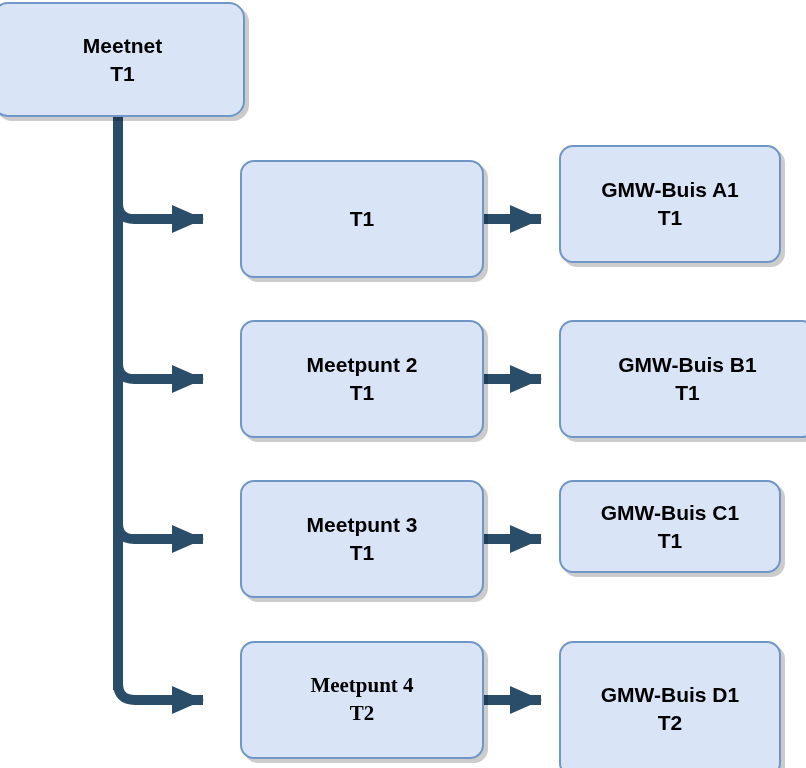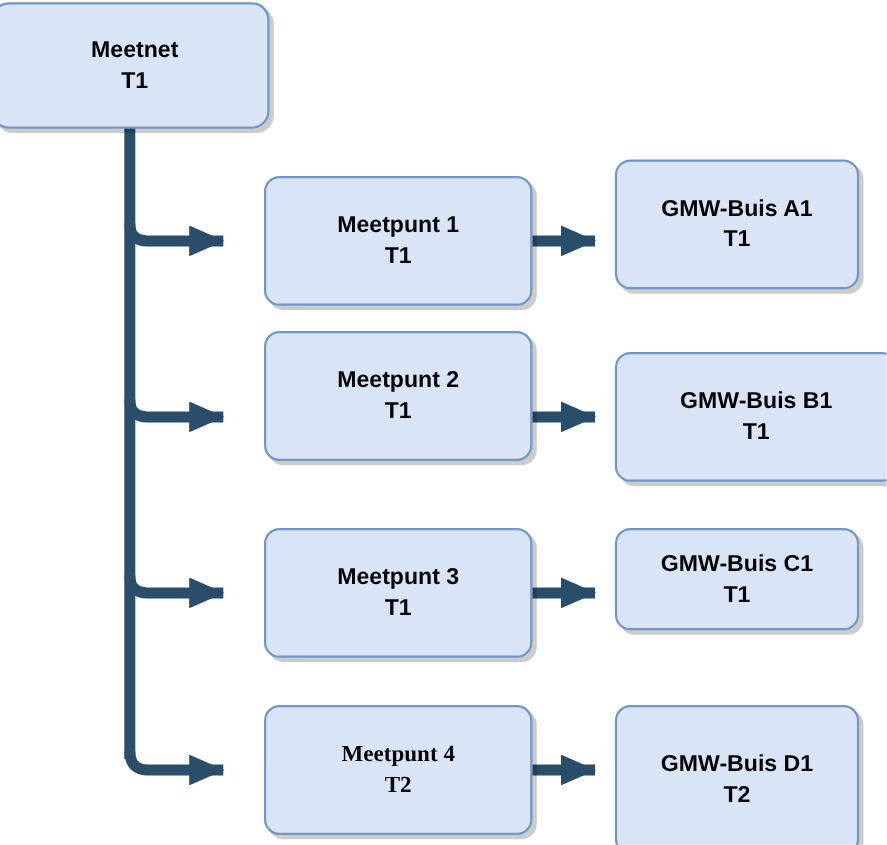--- a/index.html
+++ b/index.html
@@ -93,29 +93,28 @@
     <path d="M484,539 L541,539" stroke="#2a4d69" stroke-width="10" fill="none" marker-end="url(#arrowhead)"></path>
     <path d="M484,700 L541,700" stroke="#2a4d69" stroke-width="10" fill="none" marker-end="url(#arrowhead)"></path>
   </svg>
 
   <div class="node" id="node-meetnet">
     <span class="label-main">Meetnet</span>
     <span class="label-sub">T1</span>
   </div>
 
   <div class="node" style="left:240px; top:160px; width:244px; height:118px;">
-    <span class="label-main">Meetpunt 1</span>
     <span class="label-sub">T1</span>
   </div>
   <div class="node" style="left:559px; top:145px; width:222px; height:118px;">
     <span class="label-main">GMW-Buis A1</span>
     <span class="label-sub">T1</span>
   </div>
 
-  <div class="node" style="left:240px; top:301px; width:244px; height:118px;">
+  <div class="node" style="left:240px; top:320px; width:244px; height:118px;">
     <span class="label-main">Meetpunt 2</span>
     <span class="label-sub">T1</span>
   </div>
   <div class="node" style="left:559px; top:320px; width:257px; height:118px;">
     <span class="label-main">GMW-Buis B1</span>
     <span class="label-sub">T1</span>
   </div>
 
   <div class="node" style="left:240px; top:480px; width:244px; height:118px;">
     <span class="label-main">Meetpunt 3</span>

